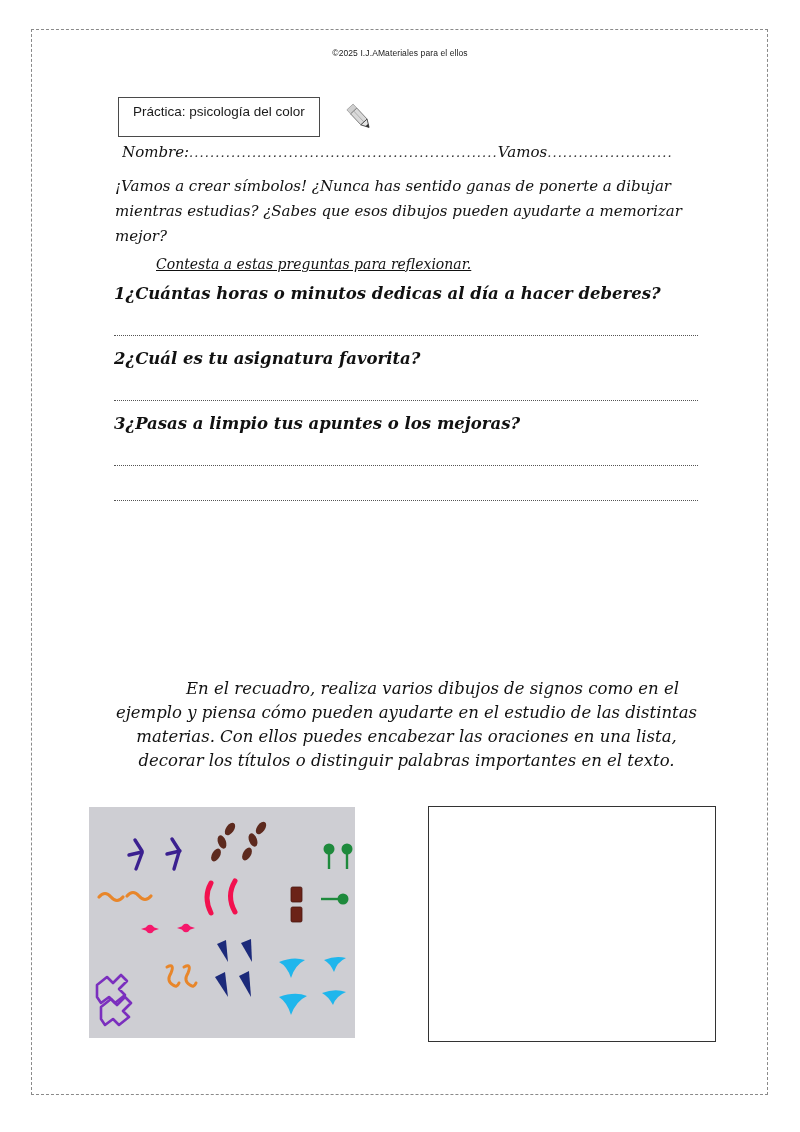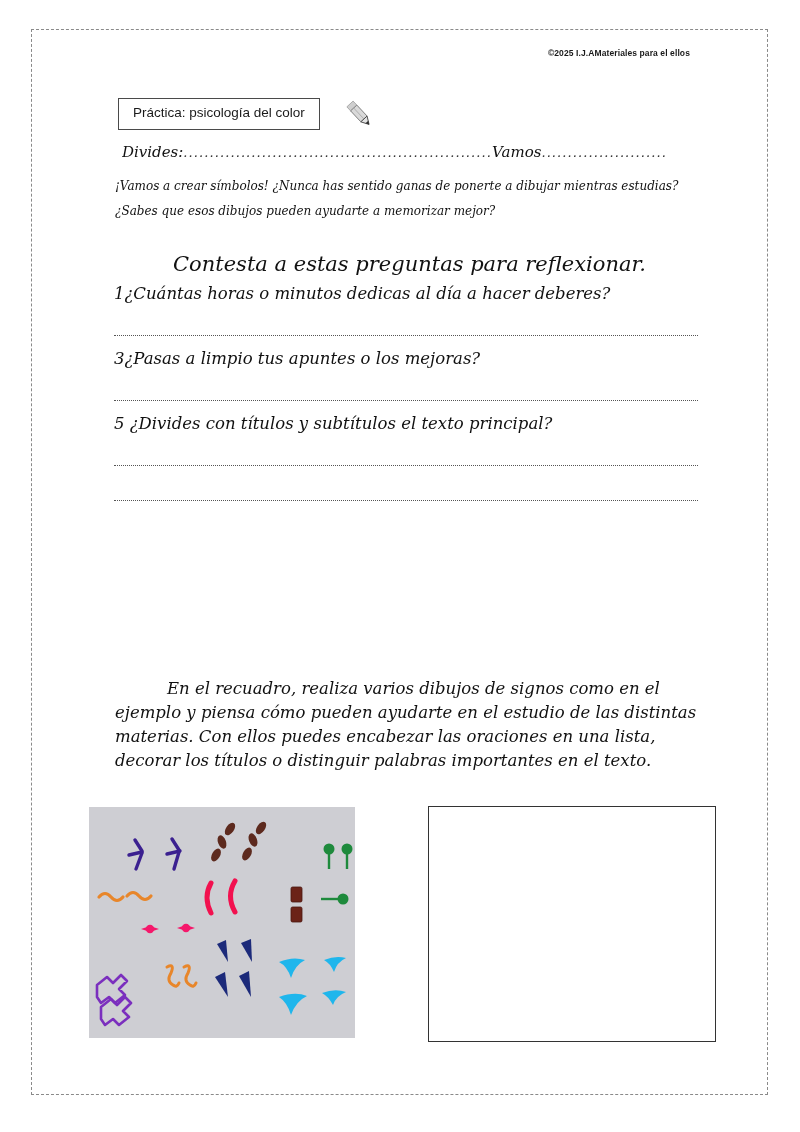--- a/index.html
+++ b/index.html
@@ -26,40 +26,39 @@
     box-sizing: border-box;
   }
 
   
   .header {
     position: absolute;
     left: 110px;
     top: 48px;
     width: 580px;
     display: flex;
-    justify-content: flex-end;
+    justify-content: center;
     align-items: baseline;
     font-family: "Liberation Sans", sans-serif;
     font-size: 8.5px;
     color: #1a1a1a;
     letter-spacing: 0.1px;
-    font-weight: bold;
   }
 
   
   .title-row {
     position: absolute;
     left: 118px;
     top: 97px;
     display: flex;
     align-items: center;
   }
   .title-box {
     border: 1px solid #4a4a4a;
-    padding: 7px 14px 8px 14px;
+    padding: 7px 14px 16px 14px;
     font-family: "Liberation Sans", sans-serif;
     font-size: 13.5px;
     color: #1a1a1a;
     background: #fff;
     white-space: nowrap;
     line-height: 1.1;
   }
   .pencil-wrap {
     margin-left: 22px;
     width: 34px;
@@ -87,39 +86,41 @@
     letter-spacing: 1.1px;
     font-size: 13px;
     color: #333;
   }
 
   .intro {
     position: absolute;
     left: 115px;
     top: 174px;
     width: 582px;
-    font-size: 12px;
+    font-size: 15px;
     line-height: 25px;
   }
   .intro-2 {
     position: absolute;
-    left: 121px;
+    left: 104px;
     top: 252px;
     width: 582px;
-    font-size: 21px;
+    font-size: 14px;
     line-height: 25px;
     text-indent: 52px;
+    text-decoration: underline;
   }
 
   
   .questions {
     position: absolute;
     left: 114px;
     top: 283px;
     width: 584px;
+    font-weight: bold;
   }
   .q-item {
     margin-bottom: 0px;
   }
   .q-text {
     font-size: 16.5px;
     line-height: 22px;
     padding-bottom: 8px;
     white-space: nowrap;
   }
@@ -132,20 +133,21 @@
 
   
   .closing {
     position: absolute;
     left: 115px;
     top: 677px;
     width: 583px;
     font-size: 16.5px;
     line-height: 24px;
     text-indent: 52px;
+    text-align: center;
   }
 
   
   .photo {
     position: absolute;
     left: 89px;
     top: 807px;
     width: 266px;
     height: 231px;
     background: #cdcdd2;
@@ -183,40 +185,40 @@
         <rect x="13" y="9" width="8.5" height="15" fill="#d9d9d9" stroke="#7d7d7d" stroke-width="0.9"></rect>
         <line x1="17.2" y1="9" x2="17.2" y2="24" stroke="#a8a8a8" stroke-width="0.8"></line>
         <polygon points="13,24 21.5,24 17.25,31.5" fill="#e3e3e3" stroke="#4a4a4a" stroke-width="0.9"></polygon>
         <polygon points="15.4,28.3 19.1,28.3 17.25,31.5" fill="#2b2b2b"></polygon>
       </g>
     </svg>
   </span>
 </div>
 
 <div class="nombre-line hand">
-  <span>Divides:</span><span class="dots-inline">...........................................................</span><span>Vamos</span><span class="dots-inline">........................</span>
+  <span>Nombre:</span><span class="dots-inline">...........................................................</span><span>Vamos</span><span class="dots-inline">........................</span>
 </div>
 
 <div class="intro hand">¡Vamos a crear símbolos! ¿Nunca has sentido ganas de ponerte a dibujar mientras estudias? ¿Sabes que esos dibujos pueden ayudarte a memorizar mejor?</div>
 <div class="intro-2 hand">Contesta a estas preguntas para reflexionar.</div>
 
 <div class="questions hand">
   <div class="q-item">
     <div class="q-text">1¿Cuántas horas o minutos dedicas al día a hacer deberes?</div>
+    <div class="q-line"></div>
+  </div>
+  <div class="q-item">
+    <div class="q-text">2¿Cuál es tu asignatura favorita?</div>
     <div class="q-line"></div>
   </div>
   <div class="q-item">
     <div class="q-text">3¿Pasas a limpio tus apuntes o los mejoras?</div>
     <div class="q-line"></div>
   </div>
   <div class="q-item">
-    <div class="q-text">5 ¿Divides con títulos y subtítulos el texto principal?</div>
-    <div class="q-line"></div>
-  </div>
-  <div class="q-item">
     <div class="q-line"></div>
   </div>
 </div>
 
 <div class="closing hand">En el recuadro, realiza varios dibujos  de signos como en el ejemplo y piensa cómo pueden ayudarte en el estudio de las distintas materias. Con ellos puedes encabezar las oraciones en una lista, decorar los títulos o distinguir palabras importantes en el texto.</div>
 
 <div class="photo">
   <svg width="266" height="231" viewBox="0 0 266 231">
     <rect x="0" y="0" width="266" height="231" fill="#cdcdd2"></rect>
     <rect x="0" y="0" width="266" height="231" fill="#d2d2d6" opacity="0.35"></rect>

